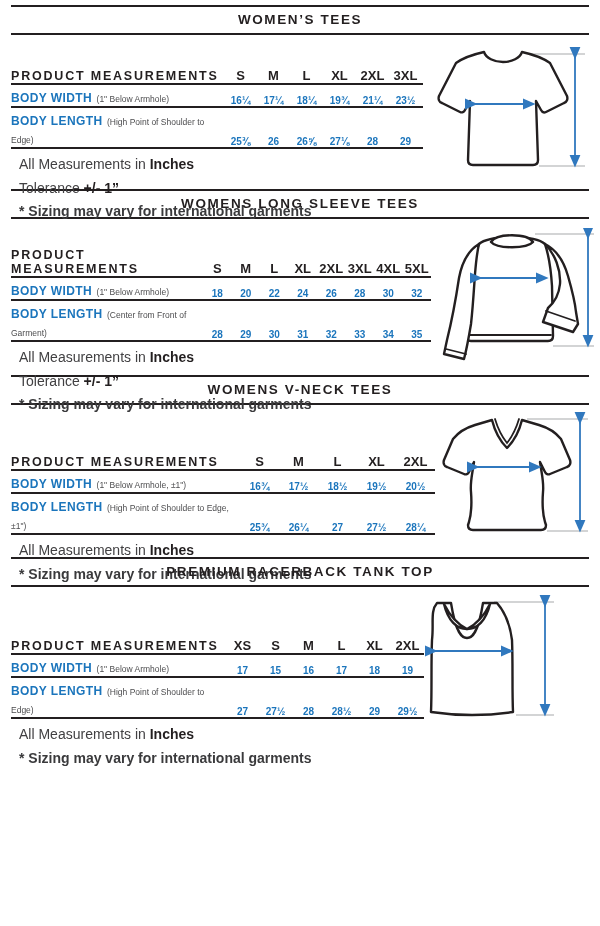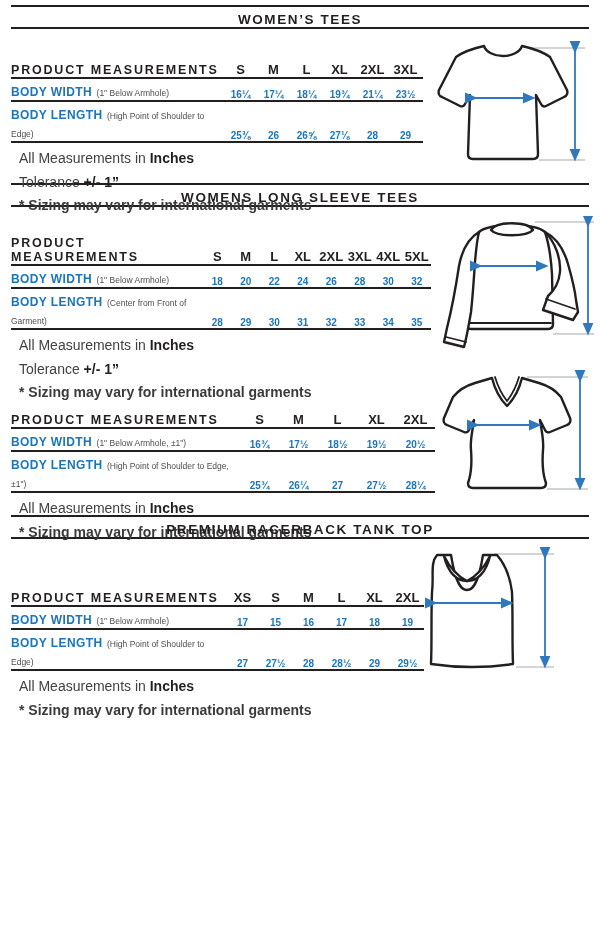--- a/index.html
+++ b/index.html
@@ -9,21 +9,21 @@
     color:#231f20;
   }
   .page { padding-top:5px; }
 
   
   .titlebar {
     margin:0 11px;
     border-top:2px solid #231f20;
     border-bottom:2px solid #231f20;
     text-align:center;
-    padding:5px 0 0;
+    padding:5px 0 6px;
   }
   .titlebar h2 {
     margin:0; font-size:13.5px; font-weight:bold; letter-spacing:1.6px;
     color:#231f20;
   }
 
   
   .content { display:flex; justify-content:space-between; padding:0 11px; box-sizing:border-box; }
   .s1 .content { height:154px; }
   .s2 .content { height:156px; }
@@ -192,20 +192,23 @@
           <path class="garment" d="M114,16 C126,22 133,34 137,48 C141,62 144,74 145,84 L147,96 L142,104 L112,94 L117,80 C124,74 128,66 129,56 C130,42 124,26 114,16 Z"></path>
           <line class="garment-line" x1="115" y1="83" x2="144" y2="93"></line>
           <line class="arrow" x1="48" y1="50" x2="114" y2="50" marker-start="url(#ah2)" marker-end="url(#ah2)"></line>
           <line class="arrow" x1="157" y1="8" x2="157" y2="116" marker-start="url(#ah2)" marker-end="url(#ah2)"></line>
         </svg>
       </div>
     </div>
   </section>
 
   <section class="s3">
+    <div class="titlebar">
+      <h2>WOMENS V-NECK TEES</h2>
+    </div>
     <div class="content">
       <div class="tablecol">
         <div class="trow thead">
           <div class="tlabel">PRODUCT MEASUREMENTS</div>
           <div class="tcell">S</div>
           <div class="tcell">M</div>
           <div class="tcell">L</div>
           <div class="tcell">XL</div>
           <div class="tcell">2XL</div>
         </div>

